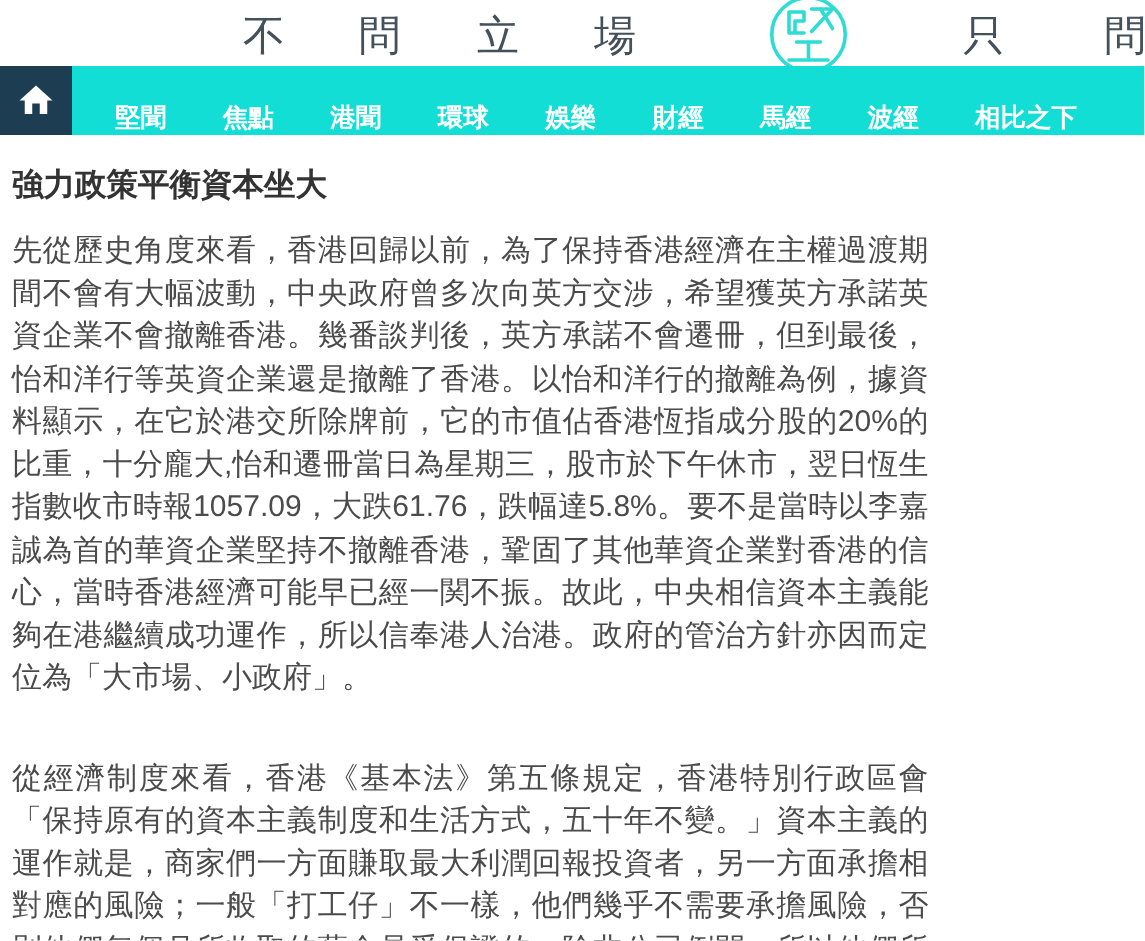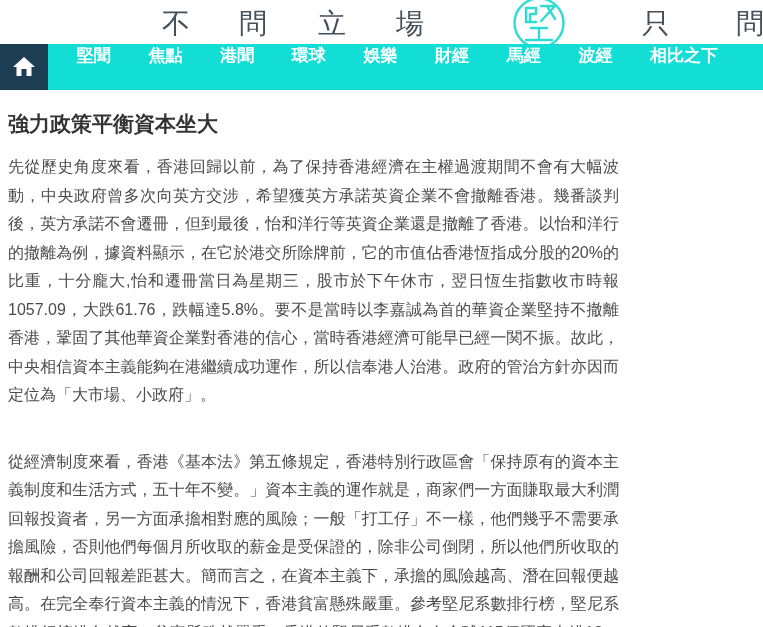--- a/index.html
+++ b/index.html
@@ -51,21 +51,21 @@
     background: #1d3d53;
     display: flex;
     align-items: center;
     justify-content: center;
     flex: 0 0 48px;
     cursor: pointer;
   }
   .nav-links {
     flex: 1;
     display: flex;
-    align-items: flex-start;
+    align-items: flex-end;
     justify-content: space-around;
     padding: 0 26px 0 10px;
   }
   .nav-link {
     color: #ffffff;
     font-size: 17px;
     font-weight: bold;
     text-decoration: none;
     cursor: pointer;
     white-space: nowrap;
@@ -79,21 +79,21 @@
   }
   .article-title {
     margin-top: 21px;
     font-size: 21px;
     line-height: 26px;
     font-weight: bold;
     color: #333333;
   }
   .article-paragraph {
     margin-top: 16px;
-    font-size: 16px;
+    font-size: 20px;
     line-height: 28.5px;
     color: #4b4b4b;
     text-align: justify;
   }
   .article-paragraph + .article-paragraph {
     margin-top: 38px;
   }
 </style>
 </head>
 <body>

